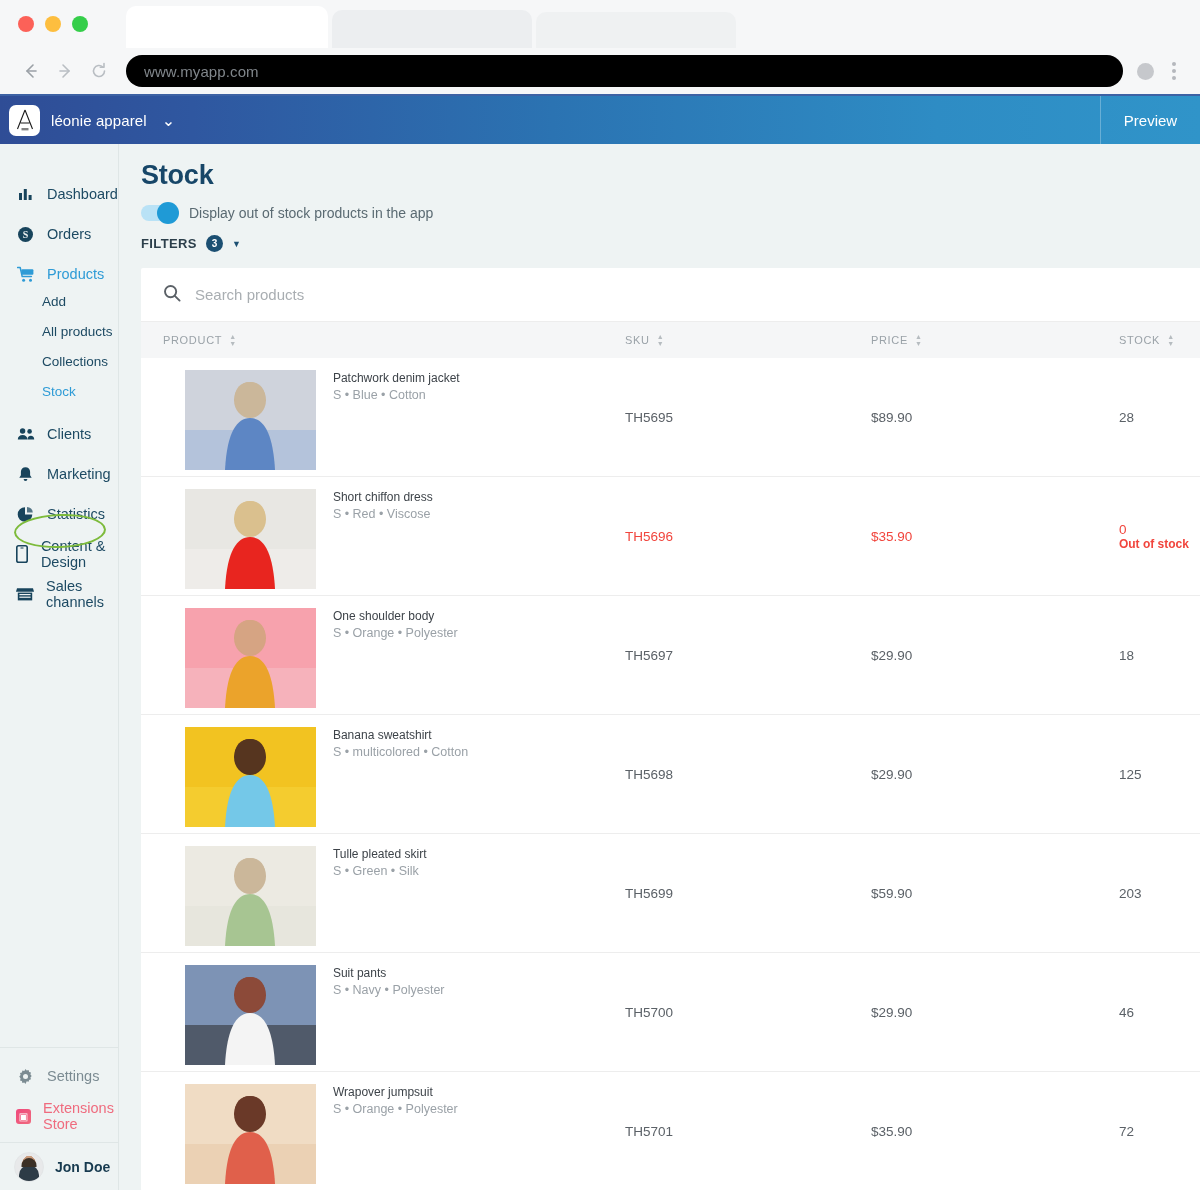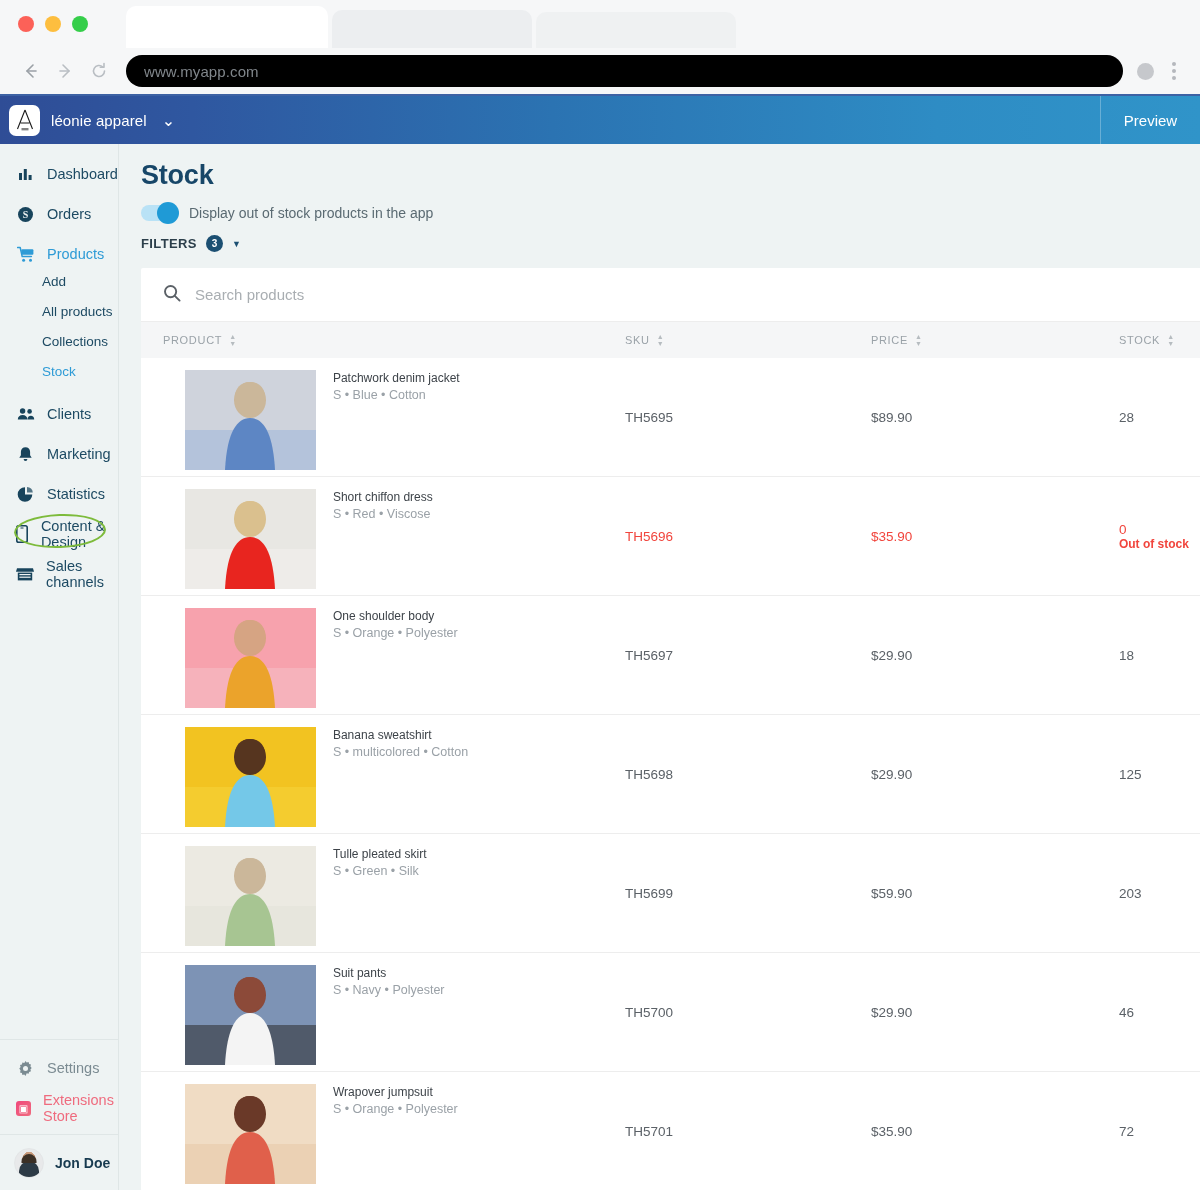--- a/index.html
+++ b/index.html
@@ -74,21 +74,21 @@
   }
 
   
   .shell { display: flex; width: 1200px; height: 1046px; }
 
   
   .sidebar {
     width: 168px; background: #eef3f3; border-right: 1px solid #dfe6e6;
     display: flex; flex-direction: column; position: relative;
   }
-  .nav-top { padding-top: 10px; }
+  .nav-top { padding-top: 30px; }
   .nav-item {
     display: flex; align-items: center; gap: 12px;
     height: 40px; padding-left: 16px; color: #1d4a63; font-size: 14.5px;
   }
   .nav-item .ico { width: 19px; display: flex; align-items: center; justify-content: center; color: #18445c; }
   .nav-item.active, .nav-item.active .ico { color: #2e9bd6; text-align: center; }
   .sub-item {
     height: 30px; display: flex; align-items: flex-start;
     padding-left: 42px; font-size: 13.5px; color: #1d4a63;
   }
@@ -102,21 +102,21 @@
   .nav-bottom { border-top: 1px solid #dfe6e6; padding-top: 8px; }
   .nav-item.muted { color: #7b8b92; }
   .nav-item.muted .ico { color: #7b8b92; }
   .nav-item.store { color: #ef6b7e; }
   .ext-icon {
     width: 15px; height: 15px; border-radius: 3px;
     background: linear-gradient(135deg,#f0487c,#ef6b7e);
     display:flex; align-items:center; justify-content:center; color:#fff; font-size:10px;
   }
   .user-row {
-    border-top: 1px solid #dfe6e6; height: 56px; display: flex; align-items: center;
+    border-top: 1px solid #dfe6e6; height: 48px; display: flex; align-items: center;
     gap: 11px; padding-left: 14px; margin-top: 6px;
   }
   .avatar {
     width: 30px; height: 30px; border-radius: 50%;
     background: radial-gradient(circle at 50% 34%, #c89a7b 0 28%, #e8e9ea 29% 100%);
     position: relative; overflow: hidden; border: 1px solid #e3e6e7;
   }
   .avatar:before {
     content:""; position:absolute; left:50%; top:46%; transform:translateX(-50%);
     width:20px; height:16px; border-radius:10px 10px 2px 2px; background:#2d3b46;

